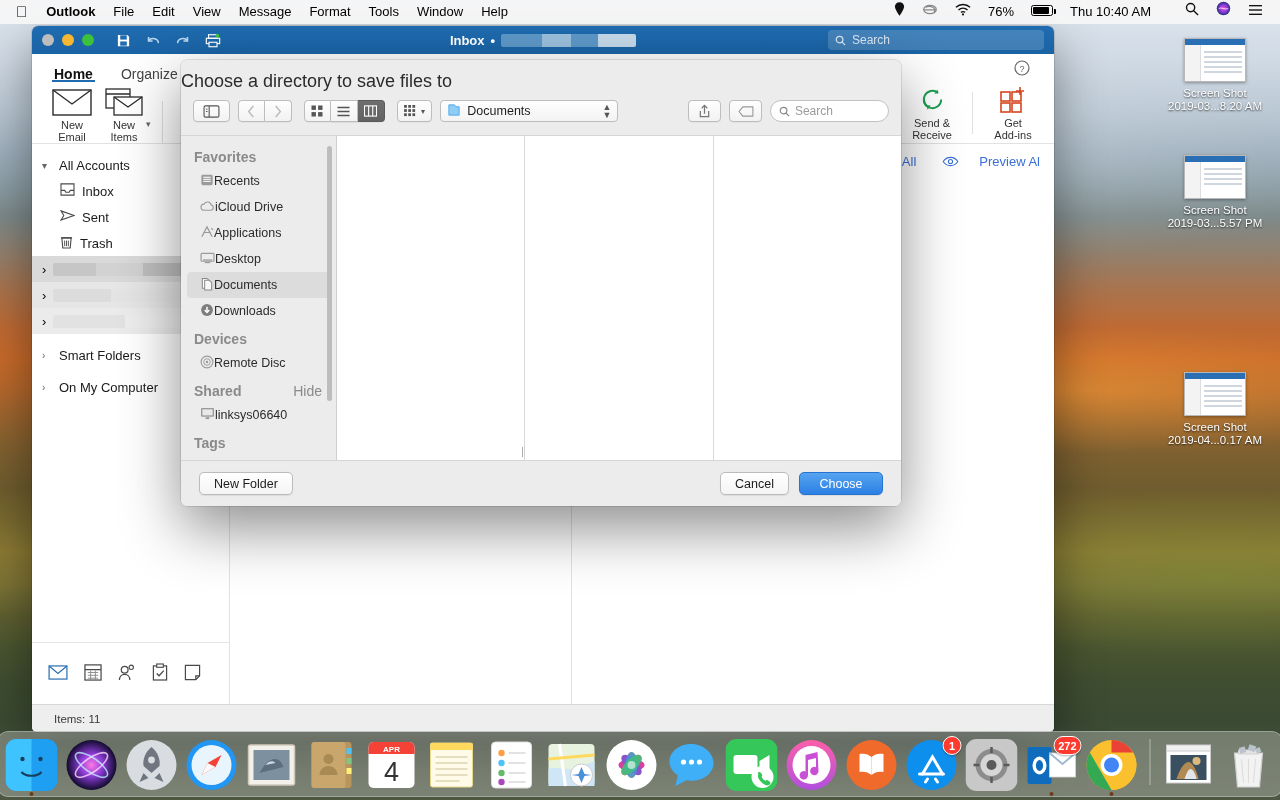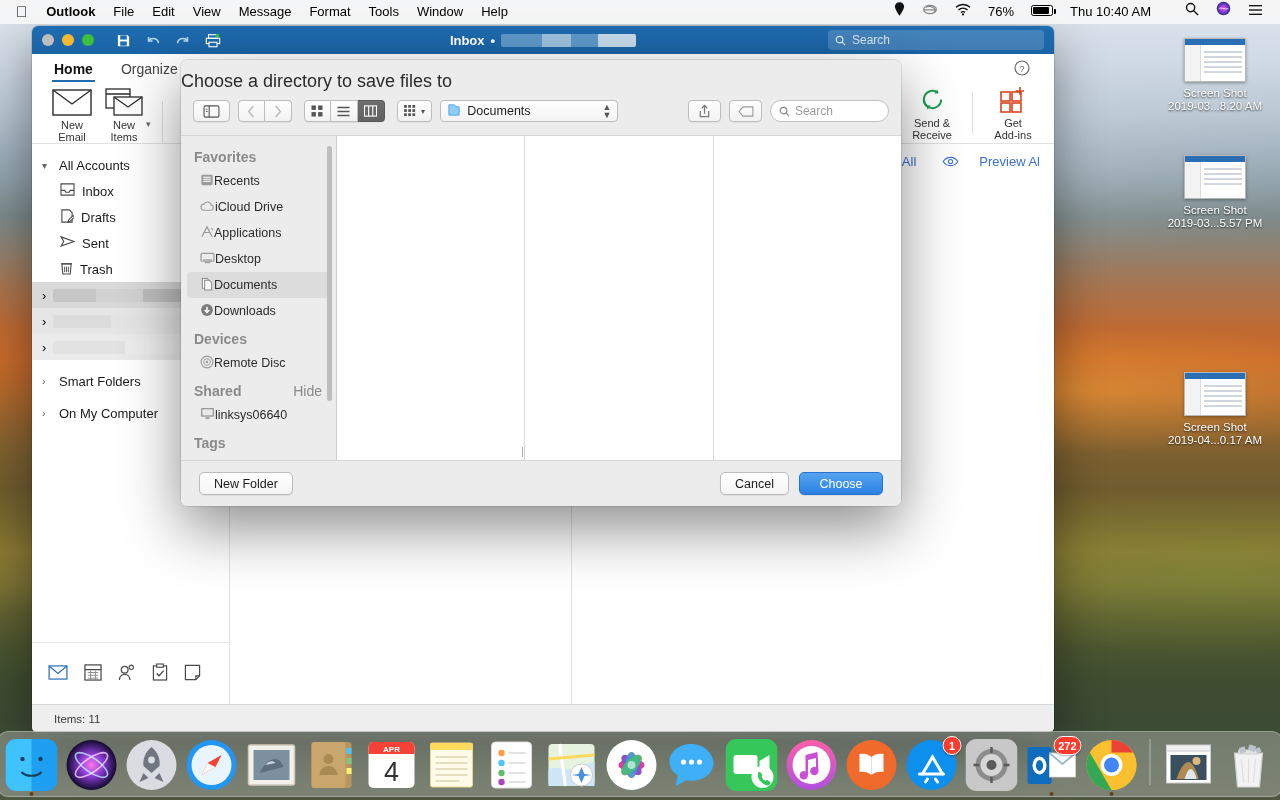--- a/index.html
+++ b/index.html
@@ -98,21 +98,21 @@
      background-image:linear-gradient(90deg,#5d98c8 0 30%, #9bc0dd 30% 52%, #5d98c8 52% 72%, #c5d9ea 72% 100%); }
   #ol-search {
     margin-left:auto; width:216px; height:20px; background:rgba(255,255,255,.17);
     border-radius:4px; display:flex; align-items:center; gap:6px; padding:0 7px;
     color:#d7e6f4; font-size:12px; z-index:2;
   }
   #ribbon-tabs {
     height:28px; background:#fff; display:flex; align-items:flex-end; padding:0 22px;
     gap:28px; border-bottom:0px; font-size:14px;
   }
-  .rtab { padding-bottom:5px; color:#444; position:relative; }
+  .rtab { color:#444; position:relative; }
   .rtab.active { color:#111; font-weight:bold; }
   .rtab.active::after { content:""; position:absolute; left:-2px; right:-2px; bottom:0; height:2.5px; background:#1f6cb0; }
   #ribbon {
     height:62px; background:#fff; display:flex; align-items:center; position:relative;
     border-bottom:1px solid #e2e2e2; padding-left:14px;
   }
   .rgrp { display:flex; align-items:flex-end; height:100%; }
   .rsep { width:1px; height:42px; background:#e0e0e0; margin:0 9px; }
   .rbtn { width:52px; text-align:center; font-size:11px; color:#333; line-height:12px; padding-top:2px; }
   .rbtn .ic { height:26px; display:flex; align-items:center; justify-content:center; margin-bottom:4px; }
@@ -416,27 +416,20 @@
         <div class="sb-row">
           <span class="tw">▾</span>
           <span class="lbl">All Accounts</span>
         </div>
         <div class="sb-row child">
           <span><svg width="15" height="13" viewBox="0 0 16 14">
                 <path d="M1 1h14v12H1z" fill="none" stroke="#4a4a4a" stroke-width="1.2"></path>
                 <path d="M1 8h4l1.2 2h3.6L11 8h4" fill="none" stroke="#4a4a4a" stroke-width="1.2"></path>
               </svg></span>
           <span class="lbl">Inbox</span>
-        </div>
-        <div class="sb-row child">
-          <span><svg width="14" height="14" viewBox="0 0 15 15">
-                <path d="M2 1h8l3 3v10H2z" fill="none" stroke="#4a4a4a" stroke-width="1.2"></path>
-                <path d="M9 12l5-5 1.5 1.5-5 5-2 .5z" fill="#fff" stroke="#4a4a4a" stroke-width="1.1"></path>
-              </svg></span>
-          <span class="lbl">Drafts</span>
         </div>
         <div class="sb-row child">
           <span><svg width="15" height="13" viewBox="0 0 16 14">
                 <path d="M1 2l14 5-14 5 3-5z" fill="none" stroke="#4a4a4a" stroke-width="1.2"></path>
               </svg></span>
           <span class="lbl">Sent</span>
         </div>
         <div class="sb-row child">
           <span><svg width="13" height="14" viewBox="0 0 14 15">
                 <path d="M2 3h10l-1 11H3z" fill="none" stroke="#4a4a4a" stroke-width="1.2"></path>

